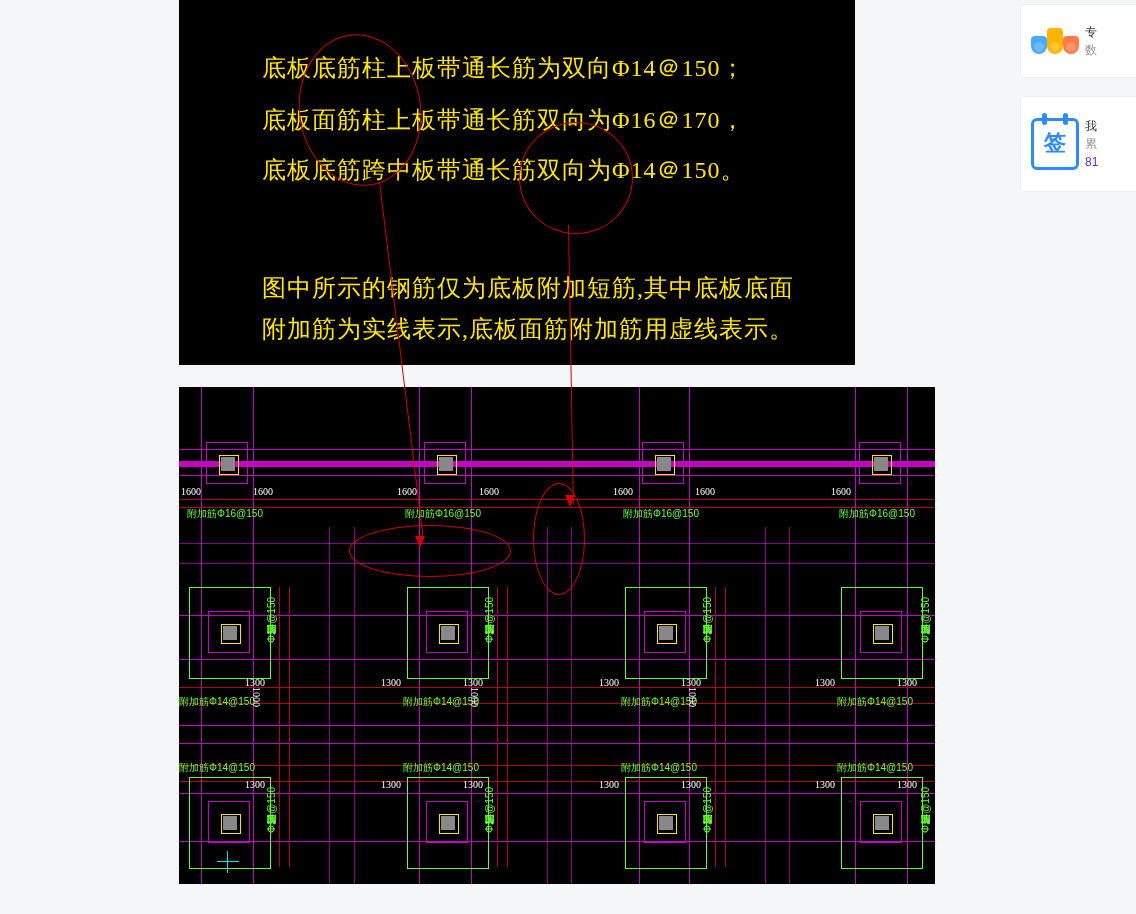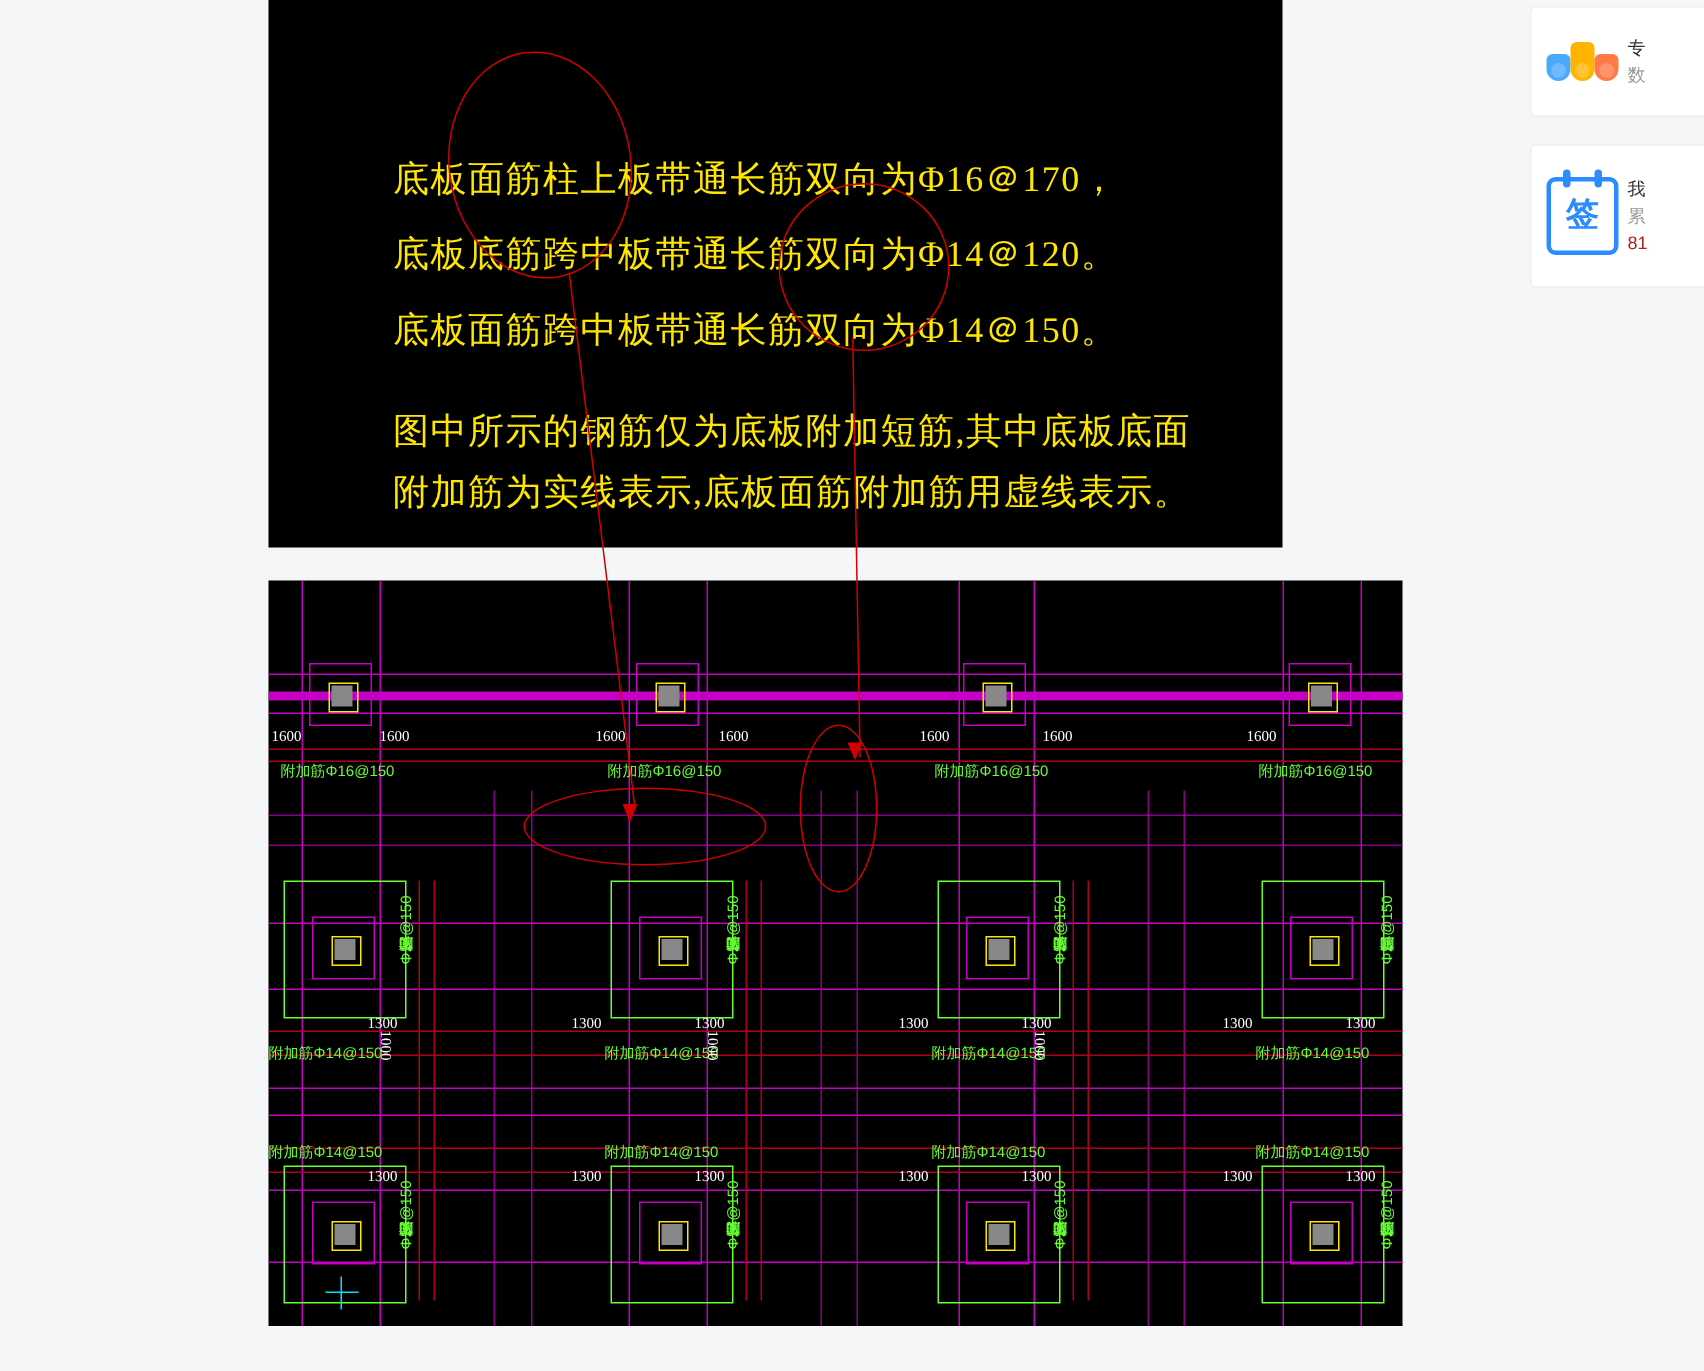--- a/index.html
+++ b/index.html
@@ -86,21 +86,21 @@
     margin: 0 6px 0 10px;
     flex-shrink: 0;
   }
   .sidecard .txt {
     font-size: 12px;
     color: #333;
     line-height: 1.5;
     white-space: nowrap;
   }
   .sidecard .txt .sub { color: #999; }
-  .sidecard .txt .lnk { color: #b91c1c; }
+  .sidecard .txt .lnk { color: #6d28d9; }
   .medal { display: flex; align-items: end; gap: -3px; }
   .medal .m { width: 16px; height: 22px; border-radius: 4px 4px 8px 8px; position: relative; }
   .medal .m::after{ content:''; position:absolute; bottom:2px; left:50%; transform:translateX(-50%); width:10px; height:10px; background:#fff3; border-radius:50%; }
   .cal {
     width: 42px; height: 46px; border: 3px solid #2b8bff; border-radius: 6px;
     position: relative; background:#fff;
   }
   .cal::before, .cal::after {
     content:''; position:absolute; top:-8px; width:5px; height:12px; background:#2b8bff; border-radius:3px;
   }
@@ -125,23 +125,23 @@
     border: 1px solid #d00000;
     border-radius: 50%;
   }
 </style>
 </head>
 <body>
 
 <div class="main">
 
   <div class="cad-top">
+    <span class="cad-text" style="left:83px; top:55px;">底板底筋柱上板带通长筋为双向Φ14＠150；</span>
     <span class="cad-text" style="left:83px; top:107px;">底板面筋柱上板带通长筋双向为Φ16＠170，</span>
-    <span class="cad-text" style="left:83px; top:157px;">底板底筋跨中板带通长筋双向为Φ14＠120。</span>
-    <span class="cad-text" style="left:83px; top:208px;">底板面筋跨中板带通长筋双向为Φ14＠150。</span>
+    <span class="cad-text" style="left:83px; top:157px;">底板底筋跨中板带通长筋双向为Φ14＠150。</span>
     <span class="cad-text" style="left:83px; top:316px;">附加筋为实线表示,底板面筋附加筋用虚线表示。</span>
     <span class="cad-text" style="left:83px; top:275px;">图中所示的钢筋仅为底板附加短筋,其中底板底面</span>
 
     <div class="ellipse" style="left:120px; top:34px; width:120px; height:150px; transform:rotate(-8deg);"></div>
     <div class="ellipse" style="left:340px; top:122px; width:112px; height:110px;"></div>
   </div>
 
   <div class="cad-bottom">
 
     <div class="ln mag" style="left:0; top:62px;  height:1px; width:760px;"></div>

